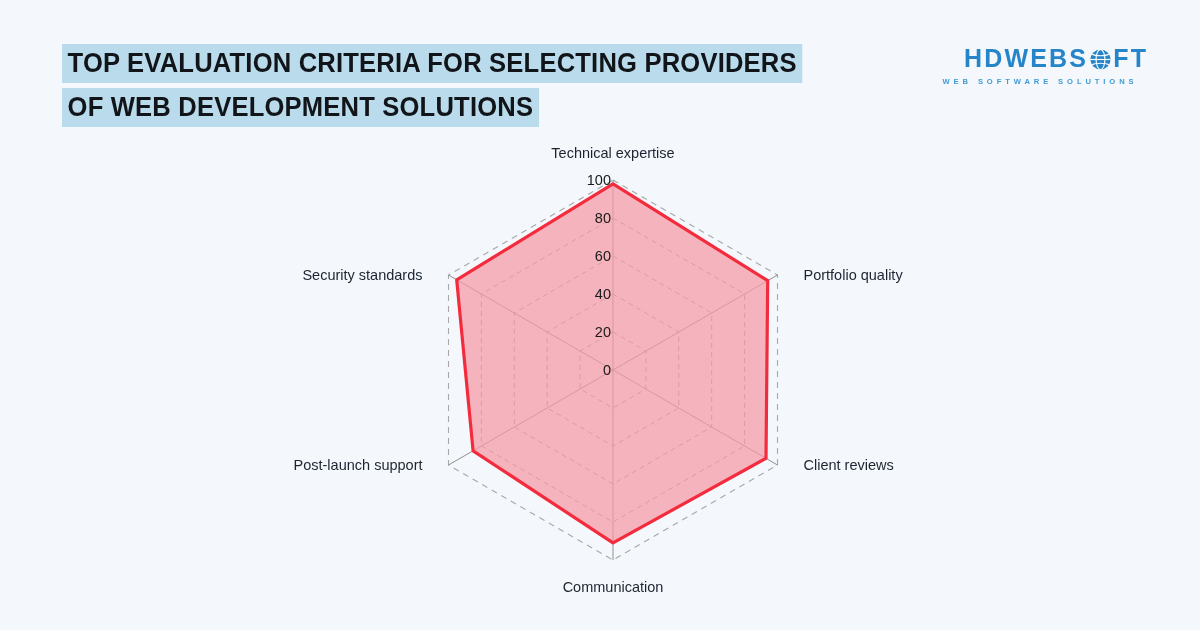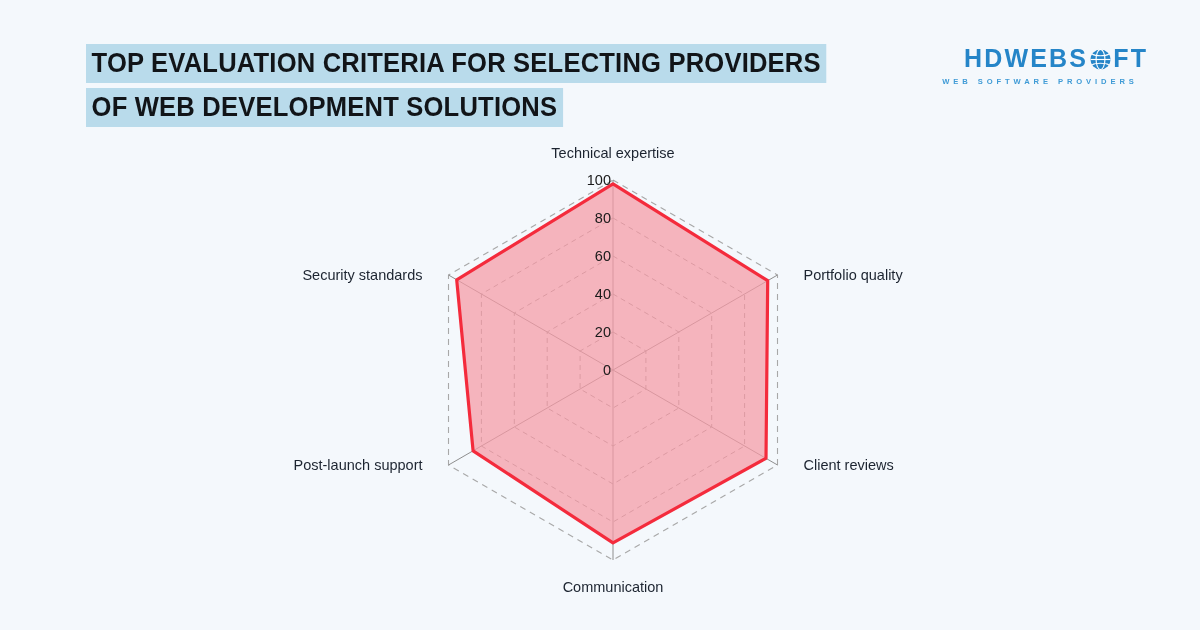--- a/index.html
+++ b/index.html
@@ -17,21 +17,21 @@
 
   
   .header {
     position: absolute;
     top: 0; left: 0;
     width: 1200px;
     height: 135px;
   }
   .title-block {
     position: absolute;
-    left: 86px;
+    left: 62px;
     top: 44px;
     width: 760px;
   }
   .title-line {
     display: inline-block;
     font-family: "Liberation Sans Narrow", "Liberation Sans", sans-serif;
     font-weight: bold;
     font-size: 27.5px;
     letter-spacing: 0.2px;
     line-height: 34px;
@@ -143,21 +143,21 @@
         <svg viewBox="0 0 24 24" width="23" height="23" aria-hidden="true">
           <circle cx="12" cy="12" r="10.5" fill="#2585c8"></circle>
           <ellipse cx="12" cy="12" rx="4.6" ry="10.5" fill="none" stroke="#ffffff" stroke-width="1.2"></ellipse>
           <line x1="1.5" y1="12" x2="22.5" y2="12" stroke="#ffffff" stroke-width="1.2"></line>
           <path d="M3.3 6.6 C7 8.6 17 8.6 20.7 6.6" fill="none" stroke="#ffffff" stroke-width="1.1"></path>
           <path d="M3.3 17.4 C7 15.4 17 15.4 20.7 17.4" fill="none" stroke="#ffffff" stroke-width="1.1"></path>
         </svg>
       </span>
       <span>FT</span>
     </div>
-    <div class="logo-tagline">WEB SOFTWARE PROVIDERS</div>
+    <div class="logo-tagline">WEB SOFTWARE SOLUTIONS</div>
   </div>
 
 </div>
 
 <div class="chart-area">
   <svg class="chart-svg" width="1200" height="500" viewBox="0 0 1200 500">
 
     <g id="grid-layer">
         <polygon points="613.0,202.0 645.9,221.0 645.9,259.0 613.0,278.0 580.1,259.0 580.1,221.0" class="grid-ring"></polygon>
         <polygon points="613.0,164.0 678.8,202.0 678.8,278.0 613.0,316.0 547.2,278.0 547.2,202.0" class="grid-ring"></polygon>

